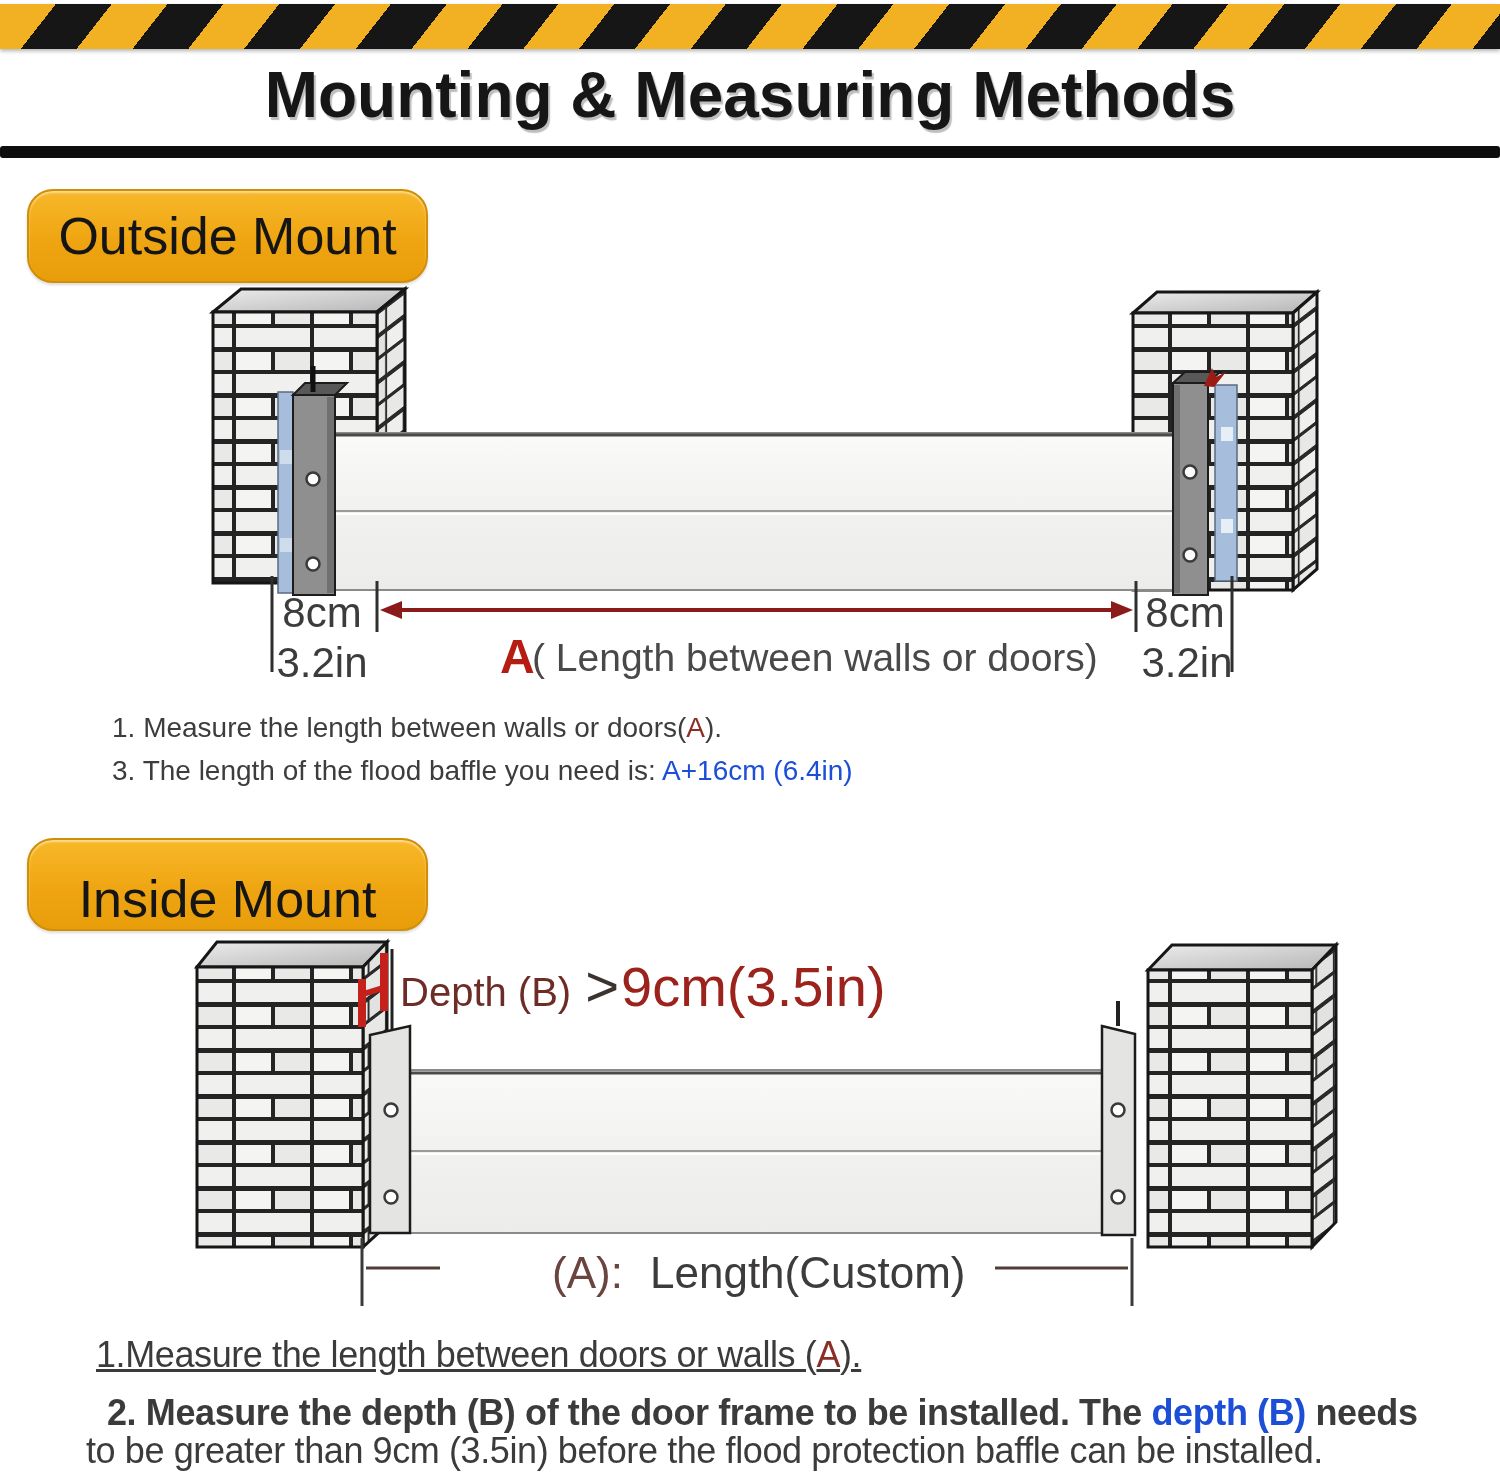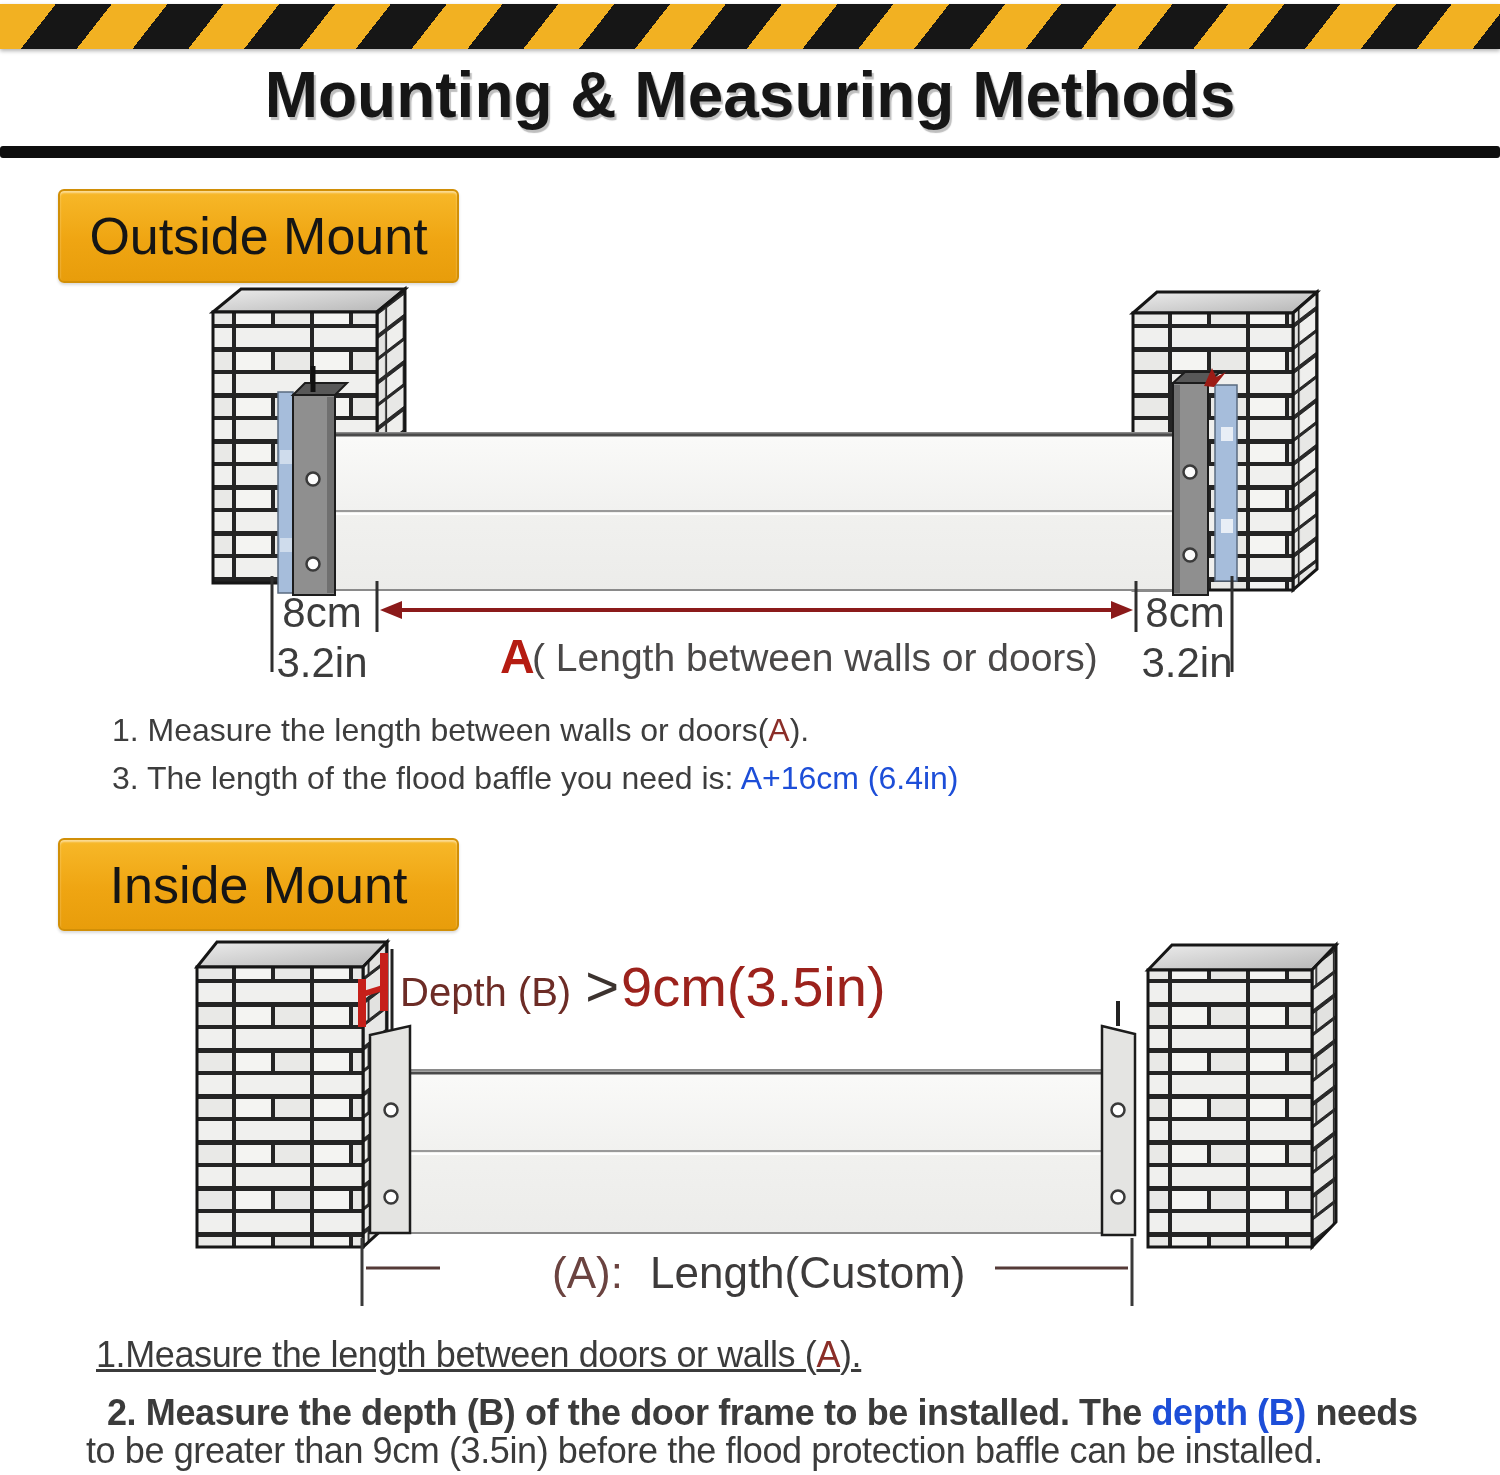--- a/index.html
+++ b/index.html
@@ -10,41 +10,41 @@
   
   .stripe-band{top:4px;left:0;width:1500px;height:45px;
     background:repeating-linear-gradient(128deg,#f2b122 0 44px,#161616 44px 88px);
     box-shadow:0 2px 4px rgba(0,0,0,.3);}
   .title-wrap{top:52px;left:0;width:1500px;text-align:center;}
   .title-wrap h1{margin:6px;font-size:64px;font-weight:bold;color:#161616;
     letter-spacing:0px;text-shadow:2px 3px 1px rgba(110,110,110,.45);}
   .black-bar{top:146px;left:0;width:1500px;height:12px;background:#0e0e0e;border-radius:3px;}
 
   
-  .badge{width:397px;height:90px;border-radius:6px;
+  .badge{width:397px;height:90px;border-radius:26px;
     background:linear-gradient(180deg,#f7b829 0%,#efa512 55%,#e89d0b 100%);
     border:2px solid #d18f07;display:flex;align-items:center;justify-content:center;
-    box-shadow:inset 0 2px 2px rgba(255,255,255,.5), 0 2px 3px rgba(0,0,0,.15);margin-left:31px;}
+    box-shadow:inset 0 2px 2px rgba(255,255,255,.5), 0 2px 3px rgba(0,0,0,.15);}
   .badge span{font-size:52px;color:#151515;}
   .badge-outside{left:27px;top:189px;}
-  .badge-inside{left:27px;top:838px;height:89px;}
+  .badge-inside{left:27px;top:838px;height:89px;align-items:flex-end;}
 
   
   #diagram1{left:0;top:280px;}
   #diagram2{left:0;top:935px;}
   svg text{font-family:"Liberation Sans",sans-serif;}
 
   
   .depth-note{left:400px;top:952px;display:flex;align-items:baseline;white-space:nowrap;}
   .depth-label{font-size:40px;color:#6d2c26;margin-right:14px;}
   .depth-gt{font-size:58px;color:#3c332f;margin-right:2px;}
   .depth-value{font-size:56px;color:#9c221c;}
 
   
-  .steps-outside{left:112px;top:712px;font-size:32px;color:#3d3d3d;white-space:nowrap;}
+  .steps-outside{left:112px;top:712px;font-size:28px;color:#3d3d3d;white-space:nowrap;}
   .steps-outside p{margin:0 0 11px 0;}
   .red-a{color:#8b2e28;}
   .maroon{color:#1d4ed8;}
   .step-line{font-size:36px;letter-spacing:-0.4px;color:#3b3b3b;white-space:nowrap;}
   .in-line1{left:96px;top:1334px;text-decoration:underline;}
   .in-line2{left:107px;top:1392px;font-weight:bold;}
   .in-line3{left:86px;top:1430px;}
 </style>
 </head>
 <body>

